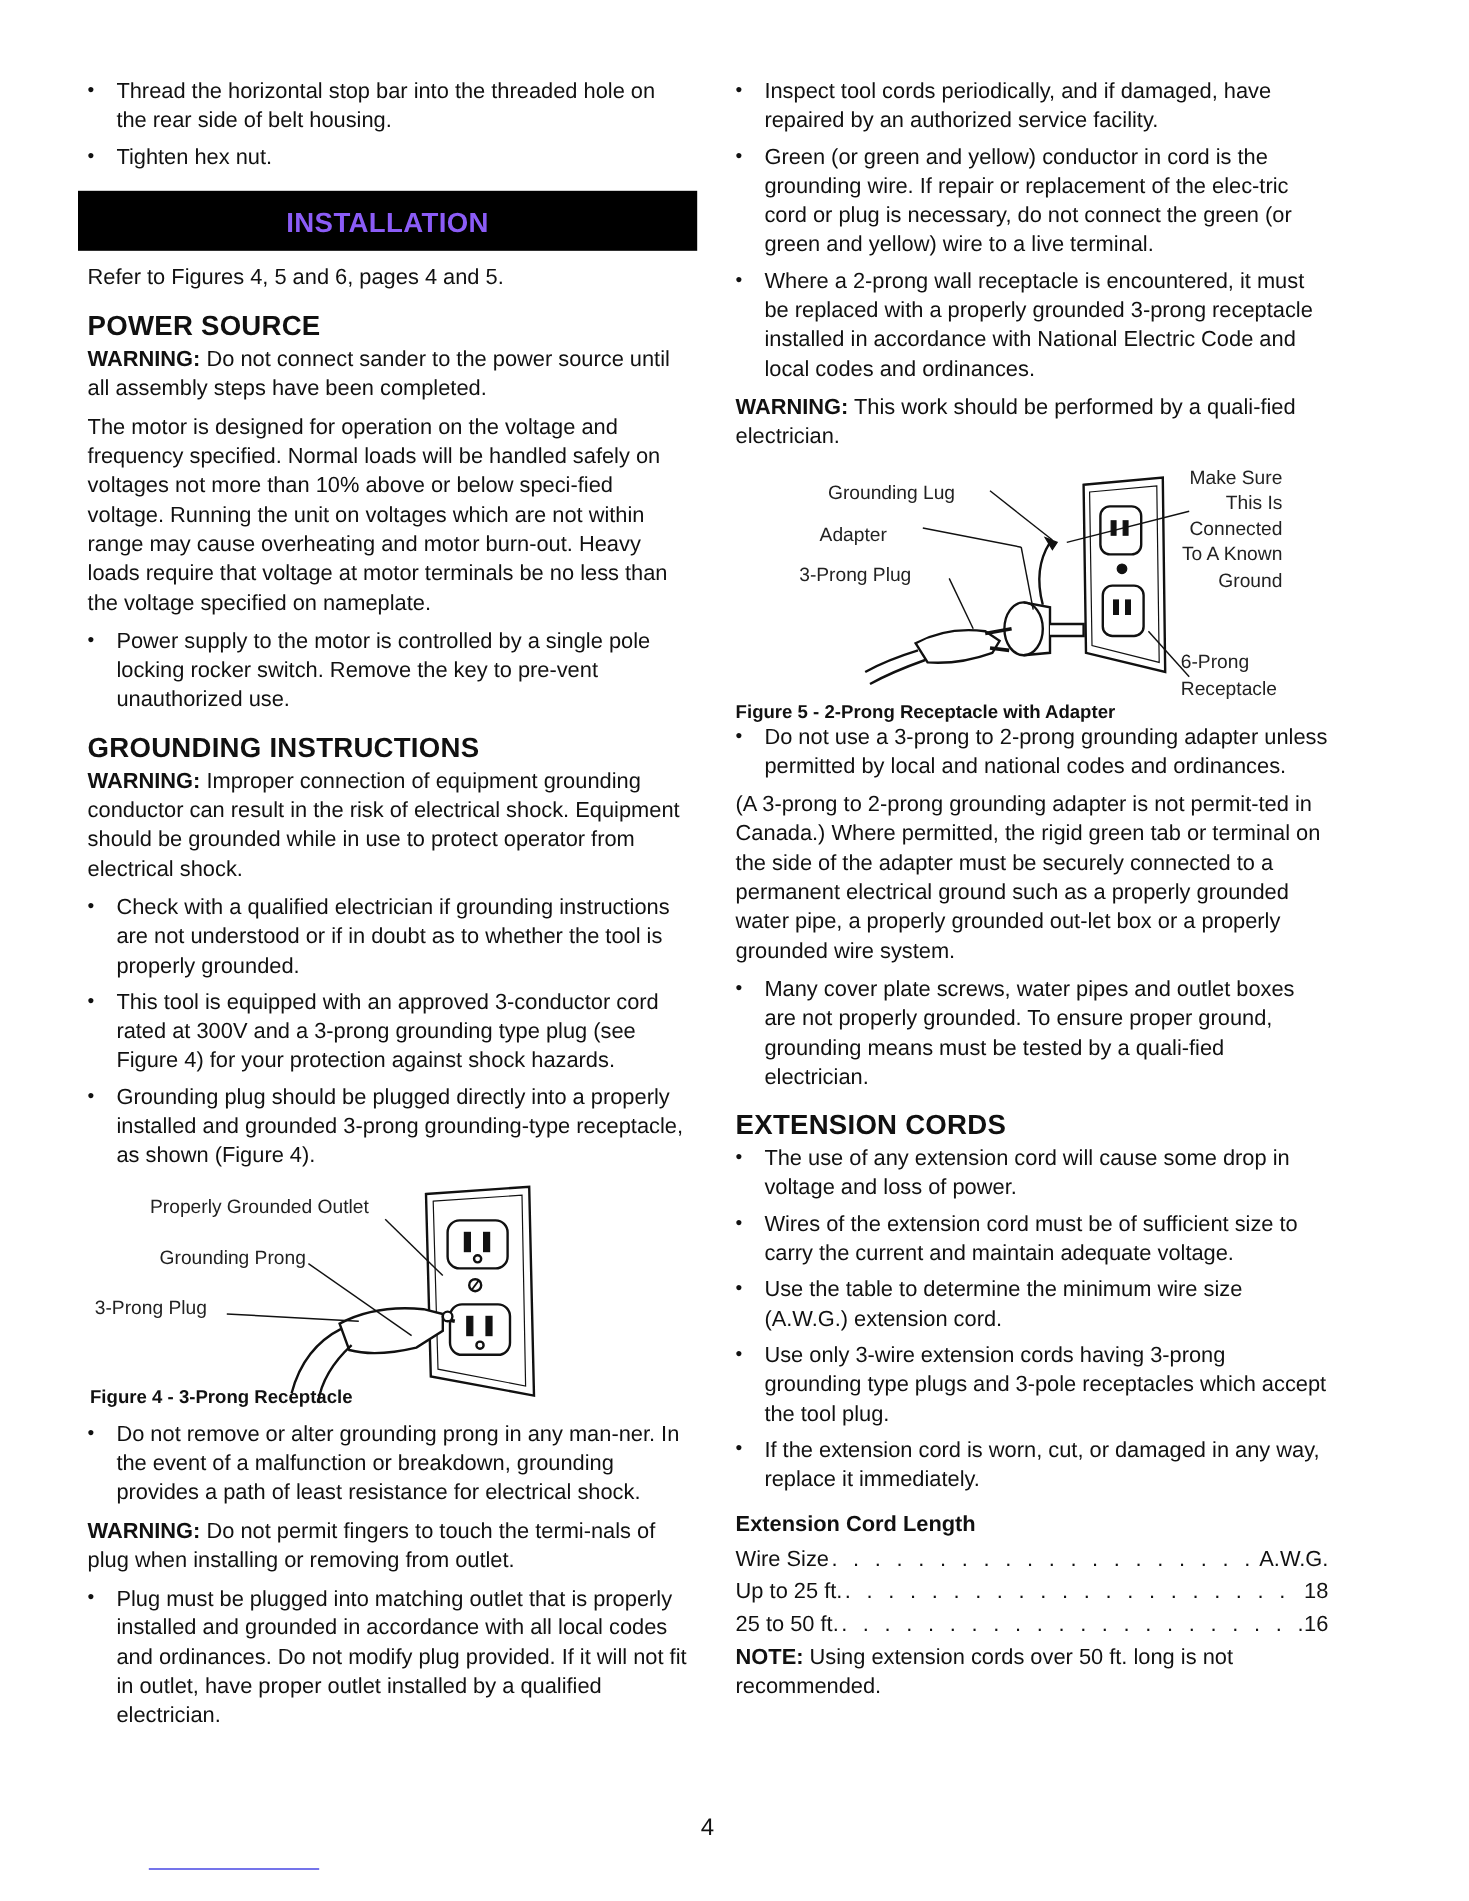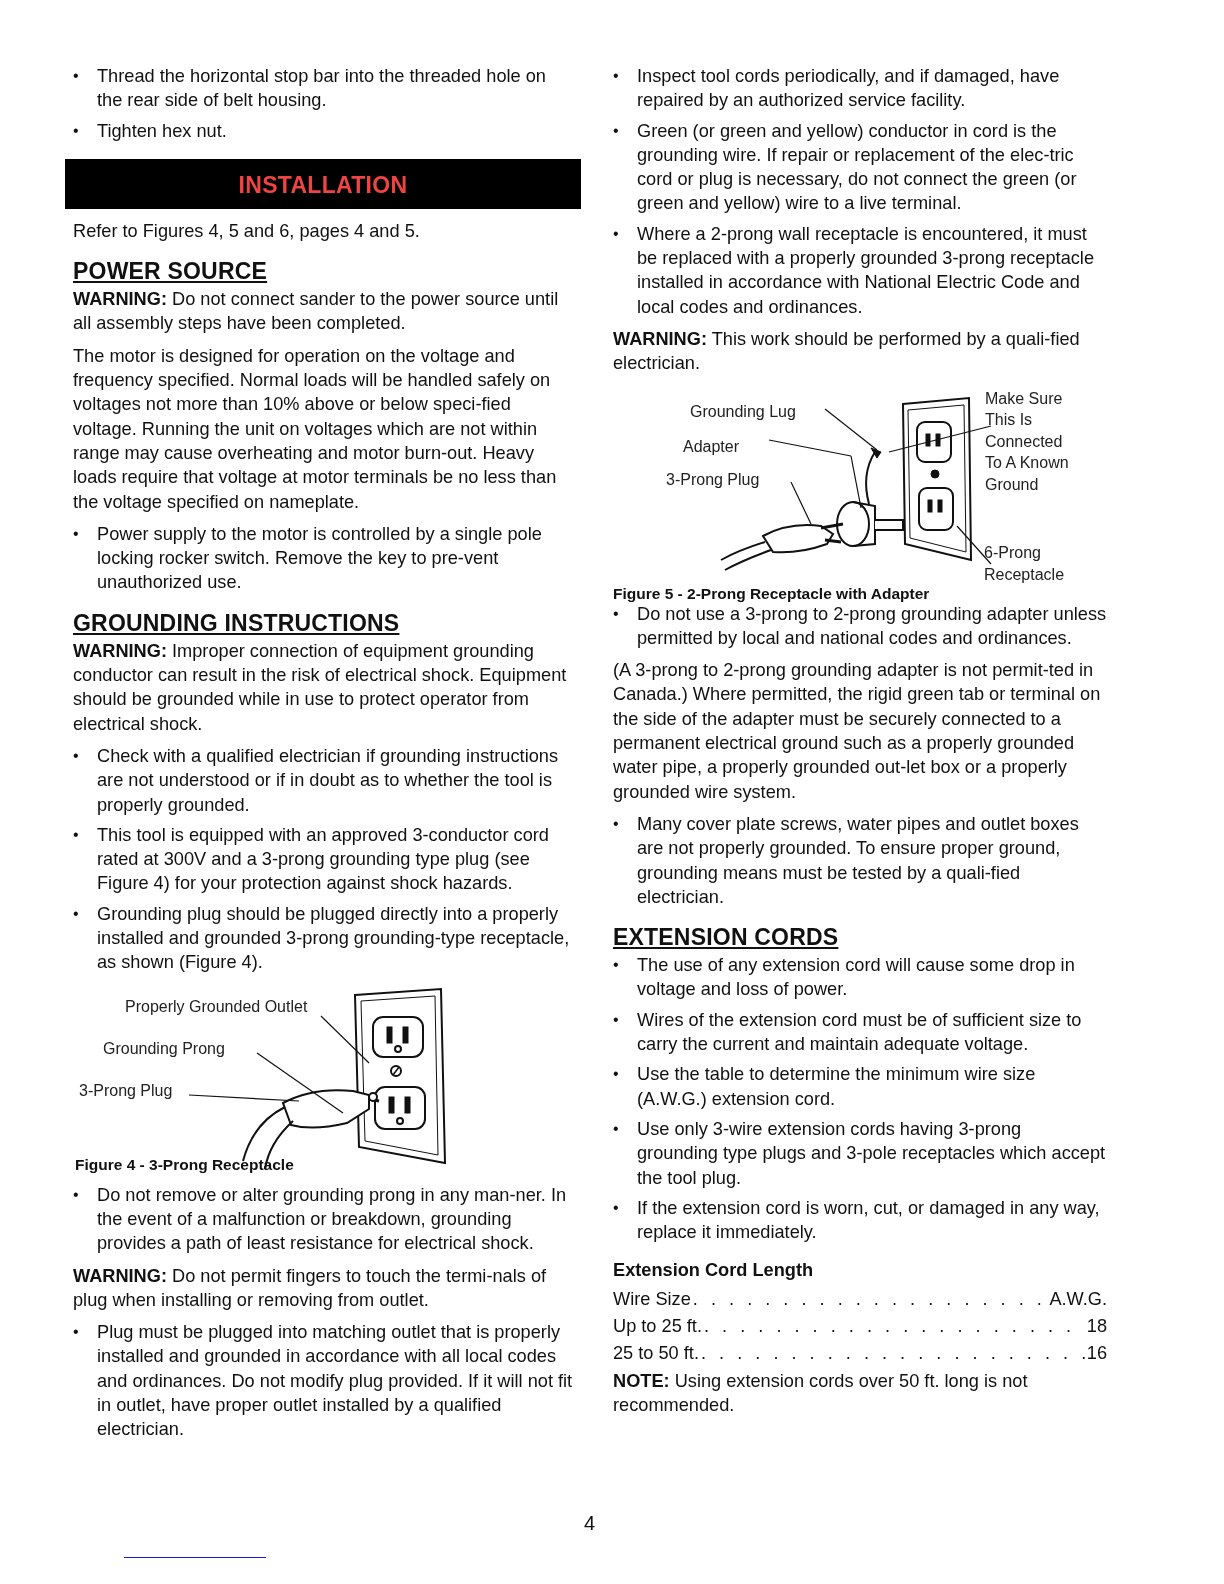--- a/index.html
+++ b/index.html
@@ -5,23 +5,23 @@
   html, body { margin: 0; padding: 0; background: #ffffff; }
   body { width: 1224px; height: 1584px; position: relative; overflow: hidden;
          font-family: "Liberation Sans", sans-serif; color: #111; }
   .col { position: absolute; top: 64px; width: 500px; font-size: 18.2px; line-height: 24.3px; }
   .col.left { left: 73px; }
   .col.right { left: 613px; width: 494px; }
   p { margin: 0 0 8px 0; }
   ul { list-style: none; margin: 0 0 8px 0; padding: 0; }
   ul li { position: relative; padding-left: 24px; margin: 0 0 6px 0; }
   ul li::before { content: "\2022"; position: absolute; left: 0; top: 0; font-size: 16px; }
-  .banner { background: #000; color: #ef4444; font-weight: bold; font-size: 23px;
+  .banner { background: #000; color: #8b5cf6; font-weight: bold; font-size: 23px;
             text-align: center; height: 50px; line-height: 52px; margin: 16px -8px 10px -8px; letter-spacing: 0.3px; }
-  h2 { font-size: 23px; font-weight: bold; margin: 14px 0 2px 0; line-height: 28px; letter-spacing: 0.2px; text-decoration: underline; }
+  h2 { font-size: 23px; font-weight: bold; margin: 14px 0 2px 0; line-height: 28px; letter-spacing: 0.2px; }
   .warn-label { font-weight: bold; }
   .figure { position: relative; }
   .fig4 { height: 186px; margin: 6px 0 1px 0; }
   .fig5 { height: 212px; margin: 0 0 6px 0; }
   .fig-label { position: absolute; font-size: 16px; line-height: 20px; white-space: nowrap; color: #222; }
   .fig-caption { position: absolute; font-weight: bold; font-size: 15.5px; white-space: nowrap; }
   .fig-svg { position: absolute; left: 0; top: 0; }
   .table-title { font-weight: bold; margin: 14px 0 4px 0; }
   .dot-row { display: flex; align-items: baseline; margin: 0 0 3px 0; }
   .dot-row .lbl { white-space: nowrap; }
@@ -84,21 +84,21 @@
 
         <path d="M212 124 Q180 140 170 178"></path>
         <path d="M220 138 Q196 160 192 186"></path>
 
         <line x1="248" y1="33" x2="296" y2="80" stroke-width="1.2"></line>
         <line x1="184" y1="70" x2="270" y2="130" stroke-width="1.2"></line>
         <line x1="116" y1="112" x2="226" y2="118" stroke-width="1.2"></line>
       </g>
     </svg>
     <span class="fig-label" style="left:52px; top:14px;">Properly Grounded Outlet</span>
-    <span class="fig-label" style="left:30px; top:56px;">Grounding Prong</span>
+    <span class="fig-label" style="left:60px; top:56px;">Grounding Prong</span>
     <span class="fig-label" style="left:6px; top:98px;">3-Prong Plug</span>
     <span class="fig-caption" style="left:2px; top:170px;">Figure 4 - 3-Prong Receptacle</span>
   </div>
 
   <ul style="margin-top:14px;">
     <li>Do not remove or alter grounding prong in any man-ner. In the event of a malfunction or breakdown, grounding provides a path of least resistance for electrical shock.</li>
   </ul>
   <p><span class="warn-label">WARNING:</span><span> Do not permit fingers to touch the termi-nals of plug when installing or removing from outlet.</span></p>
   <ul>
     <li>Plug must be plugged into matching outlet that is properly installed and grounded in accordance with all local codes and ordinances. Do not modify plug provided. If it will not fit in outlet, have proper outlet installed by a qualified electrician.</li>
@@ -146,21 +146,21 @@
         <line x1="156" y1="56" x2="238" y2="72" stroke-width="1.2"></line>
         <line x1="238" y1="72" x2="248" y2="124" stroke-width="1.2"></line>
         <line x1="178" y1="98" x2="198" y2="140" stroke-width="1.2"></line>
         <line x1="378" y1="42" x2="276" y2="68" stroke-width="1.2"></line>
         <line x1="378" y1="180" x2="344" y2="142" stroke-width="1.2"></line>
       </g>
     </svg>
     <span class="fig-label" style="left:77px; top:18px;">Grounding Lug</span>
     <span class="fig-label" style="left:70px; top:53px;">Adapter</span>
     <span class="fig-label" style="left:53px; top:86px;">3-Prong Plug</span>
-    <div class="fig-label" style="left:372px; top:4px; line-height:21.5px;">
+    <div class="fig-label" style="left:372px; top:4px; line-height:21.5px;text-align:right;">
       <div>Make Sure</div>
       <div>This Is</div>
       <div>Connected</div>
       <div>To A Known</div>
       <div>Ground</div>
     </div>
     <div class="fig-label" style="left:371px; top:158px; line-height:22px;">
       <div>6-Prong</div>
       <div>Receptacle</div>
     </div>

